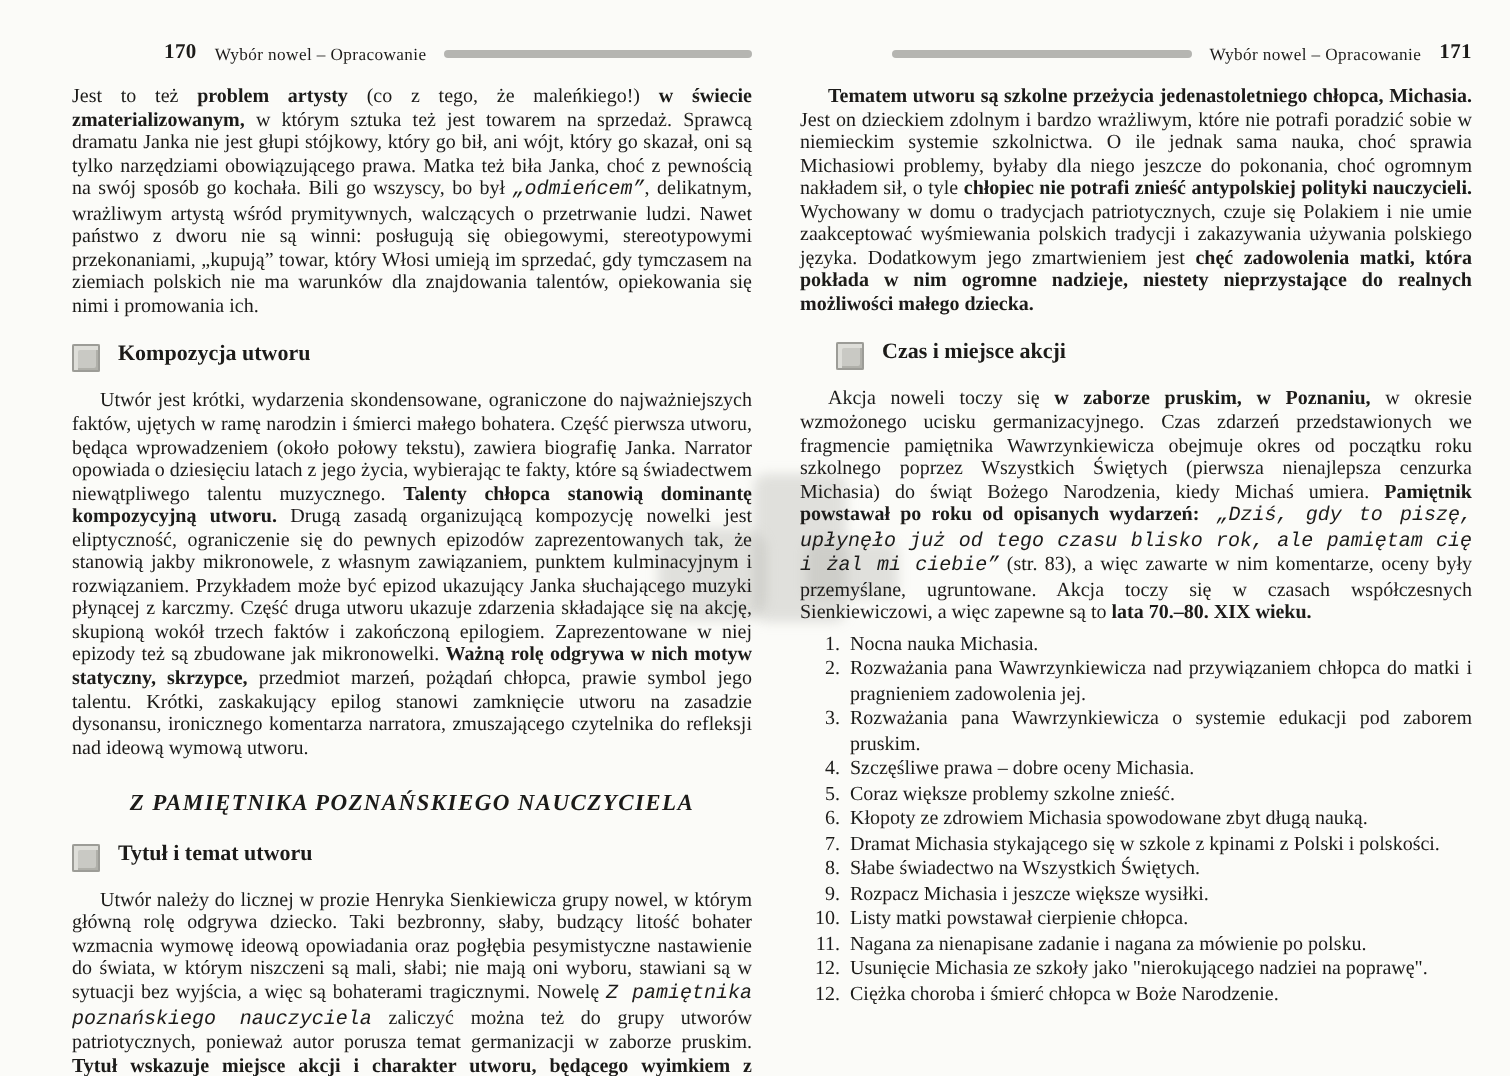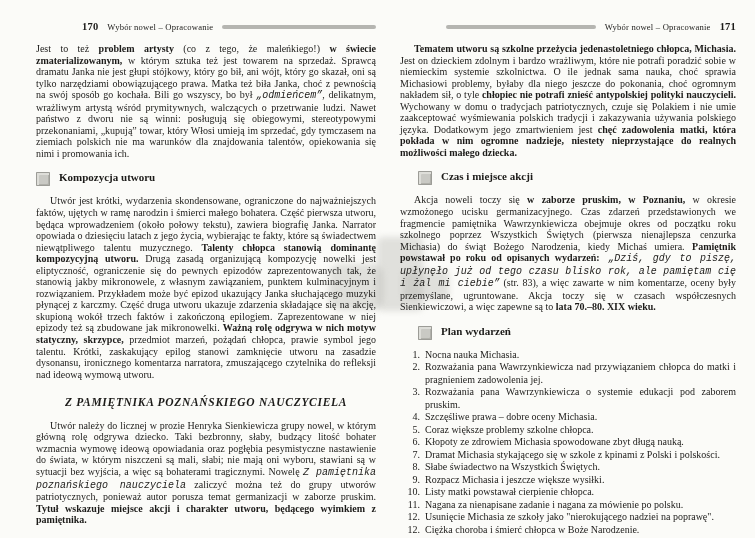--- a/index.html
+++ b/index.html
@@ -58,61 +58,61 @@
       <span class="rule"></span>
     </div>
     <div class="page-body">
         <p class="para"><span>Jest to też </span><span class="b ">problem artysty</span><span> (co z tego, że maleńkiego!) </span><span class="b ">w świecie zmaterializowanym,</span><span> w którym sztuka też jest towarem na sprzedaż. Sprawcą dramatu Janka nie jest głupi stójkowy, który go bił, ani wójt, który go skazał, oni są tylko narzędziami obowiązującego prawa. Matka też biła Janka, choć z pewnością na swój sposób go kochała. Bili go wszyscy, bo był </span><span class="i">„odmieńcem”</span><span>, delikatnym, wrażliwym artystą wśród prymitywnych, walczących o przetrwanie ludzi. Nawet państwo z dworu nie są winni: posługują się obiegowymi, stereotypowymi przekonaniami, „kupują” towar, który Włosi umieją im sprzedać, gdy tymczasem na ziemiach polskich nie ma warunków dla znajdowania talentów, opiekowania się nimi i promowania ich.</span></p>
         <div class="section-head">
           <span class="sec-icon"></span>
           <span class="sec-title">Kompozycja utworu</span>
         </div>
         <p class="para indent"><span>Utwór jest krótki, wydarzenia skondensowane, ograniczone do najważniejszych faktów, ujętych w ramę narodzin i śmierci małego bohatera. Część pierwsza utworu, będąca wprowadzeniem (około połowy tekstu), zawiera biografię Janka. Narrator opowiada o dziesięciu latach z jego życia, wybierając te fakty, które są świadectwem niewątpliwego talentu muzycznego. </span><span class="b ">Talenty chłopca stanowią dominantę kompozycyjną utworu.</span><span> Drugą zasadą organizującą kompozycję nowelki jest eliptyczność, ograniczenie się do pewnych epizodów zaprezentowanych tak, że stanowią jakby mikronowele, z własnym zawiązaniem, punktem kulminacyjnym i rozwiązaniem. Przykładem może być epizod ukazujący Janka słuchającego muzyki płynącej z karczmy. Część druga utworu ukazuje zdarzenia składające się na akcję, skupioną wokół trzech faktów i zakończoną epilogiem. Zaprezentowane w niej epizody też są zbudowane jak mikronowelki. </span><span class="b ">Ważną rolę odgrywa w nich motyw statyczny, skrzypce,</span><span> przedmiot marzeń, pożądań chłopca, prawie symbol jego talentu. Krótki, zaskakujący epilog stanowi zamknięcie utworu na zasadzie dysonansu, ironicznego komentarza narratora, zmuszającego czytelnika do refleksji nad ideową wymową utworu.</span></p>
         <div class="chapter">Z PAMIĘTNIKA POZNAŃSKIEGO NAUCZYCIELA</div>
+        <div class="section-head">
+          <span class="sec-icon"></span>
+          <span class="sec-title">Tytuł i temat utworu</span>
+        </div>
         <p class="para indent"><span>Utwór należy do licznej w prozie Henryka Sienkiewicza grupy nowel, w którym główną rolę odgrywa dziecko. Taki bezbronny, słaby, budzący litość bohater wzmacnia wymowę ideową opowiadania oraz pogłębia pesymistyczne nastawienie do świata, w którym niszczeni są mali, słabi; nie mają oni wyboru, stawiani są w sytuacji bez wyjścia, a więc są bohaterami tragicznymi. Nowelę </span><span class="i">Z pamiętnika poznańskiego nauczyciela</span><span> zaliczyć można też do grupy utworów patriotycznych, ponieważ autor porusza temat germanizacji w zaborze pruskim. </span><span class="b ">Tytuł wskazuje miejsce akcji i charakter utworu, będącego wyimkiem z pamiętnika.</span></p>
       </div>
   </div>
 
   <div class="page page-right">
     <div class="page-head">
       <span class="rule"></span>
       <span class="head-title">Wybór nowel – Opracowanie</span>
       <span class="pn">171</span>
     </div>
     <div class="page-body">
         <p class="para indent"><span class="b ">Tematem utworu są szkolne przeżycia jedenastoletniego chłopca, Michasia.</span><span> Jest on dzieckiem zdolnym i bardzo wrażliwym, które nie potrafi poradzić sobie w niemieckim systemie szkolnictwa. O ile jednak sama nauka, choć sprawia Michasiowi problemy, byłaby dla niego jeszcze do pokonania, choć ogromnym nakładem sił, o tyle </span><span class="b ">chłopiec nie potrafi znieść antypolskiej polityki nauczycieli.</span><span> Wychowany w domu o tradycjach patriotycznych, czuje się Polakiem i nie umie zaakceptować wyśmiewania polskich tradycji i zakazywania używania polskiego języka. Dodatkowym jego zmartwieniem jest </span><span class="b ">chęć zadowolenia matki, która pokłada w nim ogromne nadzieje, niestety nieprzystające do realnych możliwości małego dziecka.</span></p>
         <div class="section-head">
           <span class="sec-icon"></span>
           <span class="sec-title">Czas i miejsce akcji</span>
         </div>
         <p class="para indent"><span>Akcja noweli toczy się </span><span class="b ">w zaborze pruskim, w Poznaniu,</span><span> w okresie wzmożonego ucisku germanizacyjnego. Czas zdarzeń przedstawionych we fragmencie pamiętnika Wawrzynkiewicza obejmuje okres od początku roku szkolnego poprzez Wszystkich Świętych (pierwsza nienajlepsza cenzurka Michasia) do świąt Bożego Narodzenia, kiedy Michaś umiera. </span><span class="b ">Pamiętnik powstawał po roku od opisanych wydarzeń:</span><span class="i"> „Dziś, gdy to piszę, upłynęło już od tego czasu blisko rok, ale pamiętam cię i żal mi ciebie”</span><span> (str. 83), a więc zawarte w nim komentarze, oceny były przemyślane, ugruntowane. Akcja toczy się w czasach współczesnych Sienkiewiczowi, a więc zapewne są to </span><span class="b ">lata 70.–80. XIX wieku.</span></p>
-        <div class="section-head">
-          <span class="sec-icon"></span>
-          <span class="sec-title">Plan wydarzeń</span>
-        </div>
         <div class="plan-list">
           <div class="plan-item">
             <span class="num">1.</span>
             <span class="txt">Nocna nauka Michasia.</span>
           </div>
           <div class="plan-item">
             <span class="num">2.</span>
             <span class="txt">Rozważania pana Wawrzynkiewicza nad przywiązaniem chłopca do matki i pragnieniem zadowolenia jej.</span>
           </div>
           <div class="plan-item">
             <span class="num">3.</span>
             <span class="txt">Rozważania pana Wawrzynkiewicza o systemie edukacji pod zaborem pruskim.</span>
           </div>
           <div class="plan-item">
             <span class="num">4.</span>
             <span class="txt">Szczęśliwe prawa – dobre oceny Michasia.</span>
           </div>
           <div class="plan-item">
             <span class="num">5.</span>
-            <span class="txt">Coraz większe problemy szkolne chłopca.</span>
+            <span class="txt">Coraz większe problemy szkolne znieść.</span>
           </div>
           <div class="plan-item">
             <span class="num">6.</span>
             <span class="txt">Kłopoty ze zdrowiem Michasia spowodowane zbyt długą nauką.</span>
           </div>
           <div class="plan-item">
             <span class="num">7.</span>
             <span class="txt">Dramat Michasia stykającego się w szkole z kpinami z Polski i polskości.</span>
           </div>
           <div class="plan-item">

